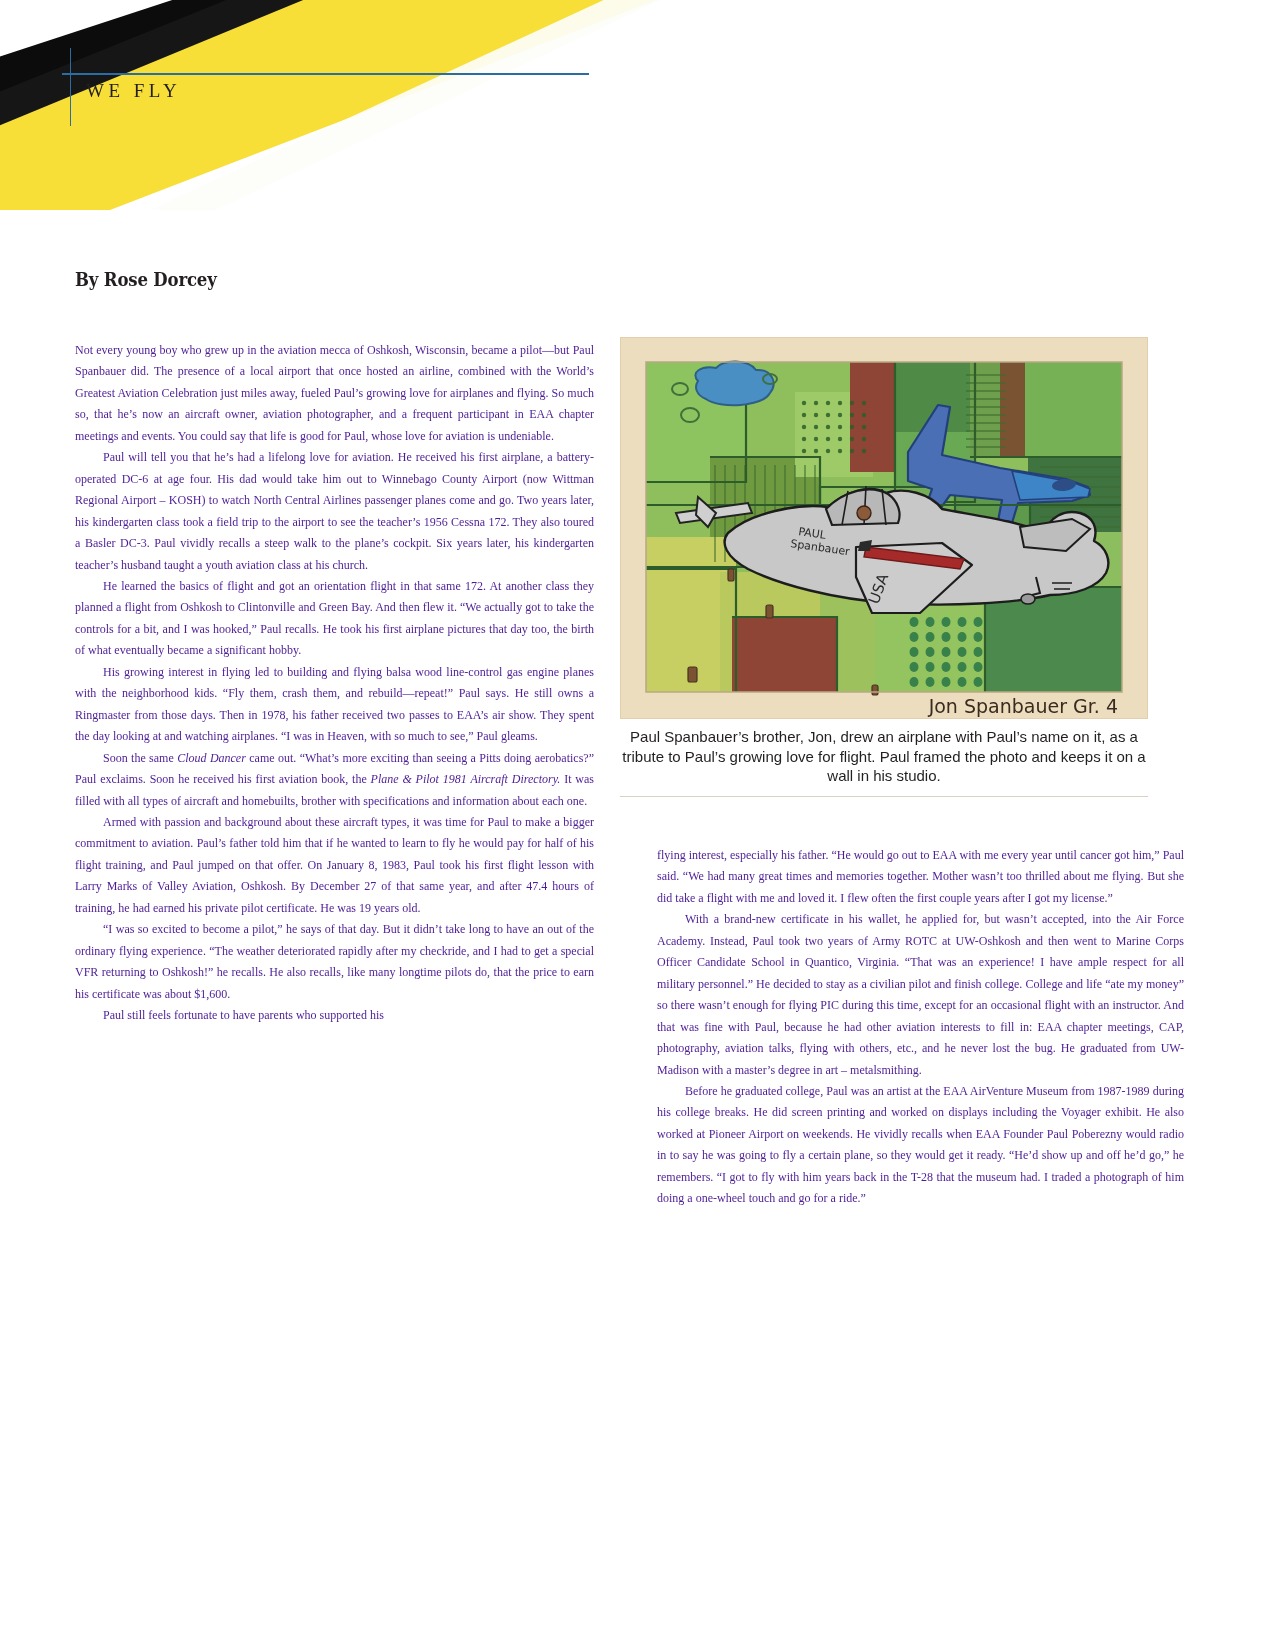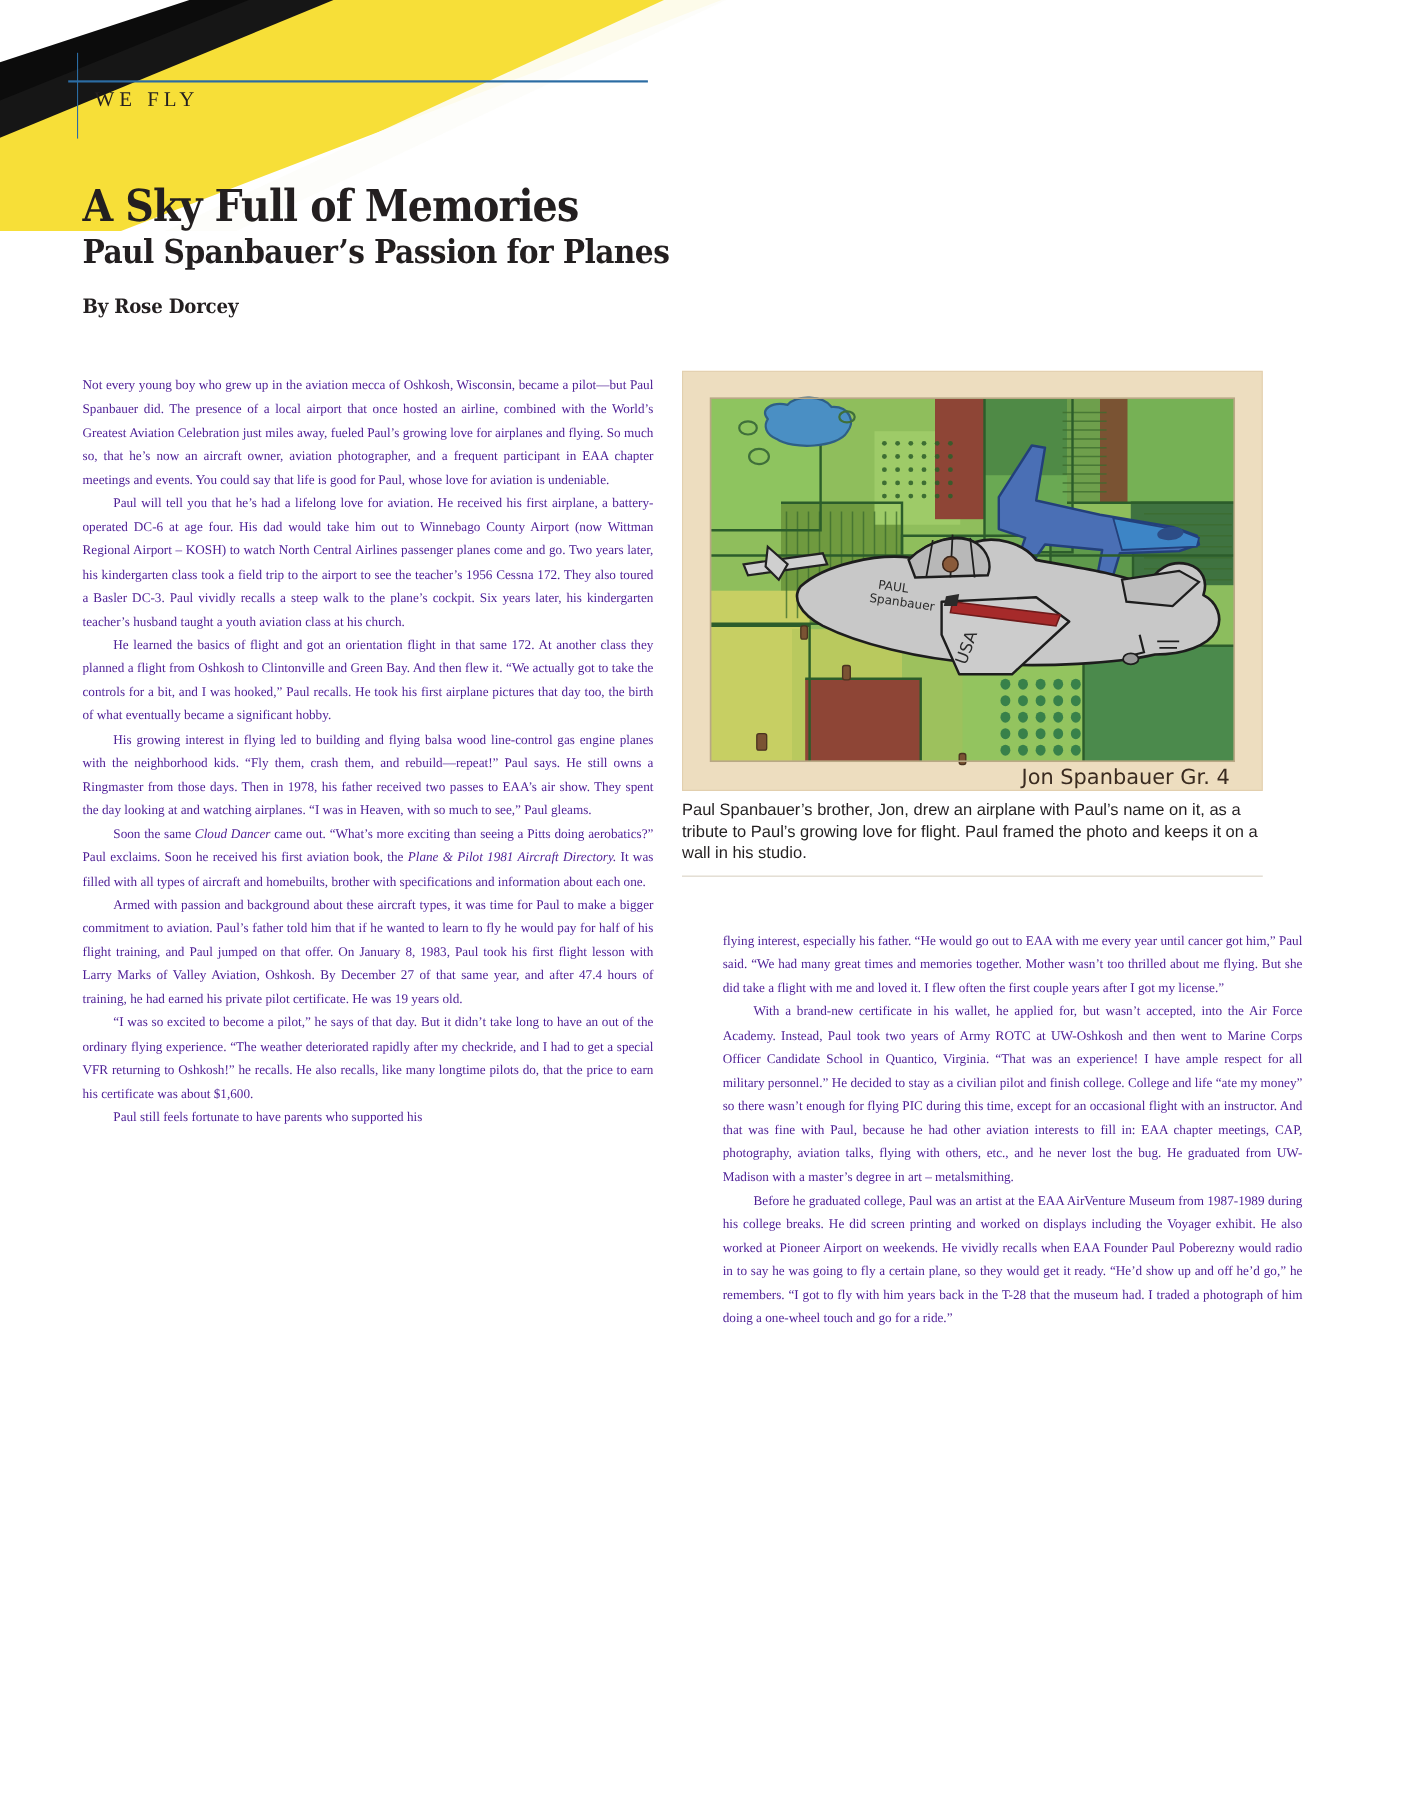--- a/index.html
+++ b/index.html
@@ -152,21 +152,21 @@
     display: block;
   }
   .fig-img svg { display: block; }
   .fig-caption {
     margin-top: 8px;
     width: 528px;
     font-family: "Liberation Sans", sans-serif;
     font-size: 15px;
     line-height: 19.5px;
     color: #231f20;
-    text-align: left;
+    text-align: center;
   }
   .fig-rule {
     margin-top: 10px;
     width: 528px;
     height: 1px;
     background: #d9d2c3;
   }
 
   
   .footer-rule {
@@ -214,24 +214,20 @@
       </g>
     </svg>
   </div>
 
   <div class="kicker-group">
     <div class="kicker-vrule"></div>
     <div class="kicker-hrule"></div>
     <div class="kicker-text">WE FLY</div>
   </div>
 
-  <div class="headline">
-    <h1>A Sky Full of Memories</h1>
-    <h2>Paul Spanbauer’s Passion for Planes</h2>
-  </div>
   <div class="byline">By Rose Dorcey</div>
 
   <figure class="figure" style="margin:0;">
     <div class="fig-img">
       <svg width="528" height="382" viewBox="0 0 528 382" xmlns="http://www.w3.org/2000/svg">
         <defs>
           <clipPath id="clipArt">
               <rect x="0" y="0" width="528" height="382"></rect>
             </clipPath>
         </defs>

